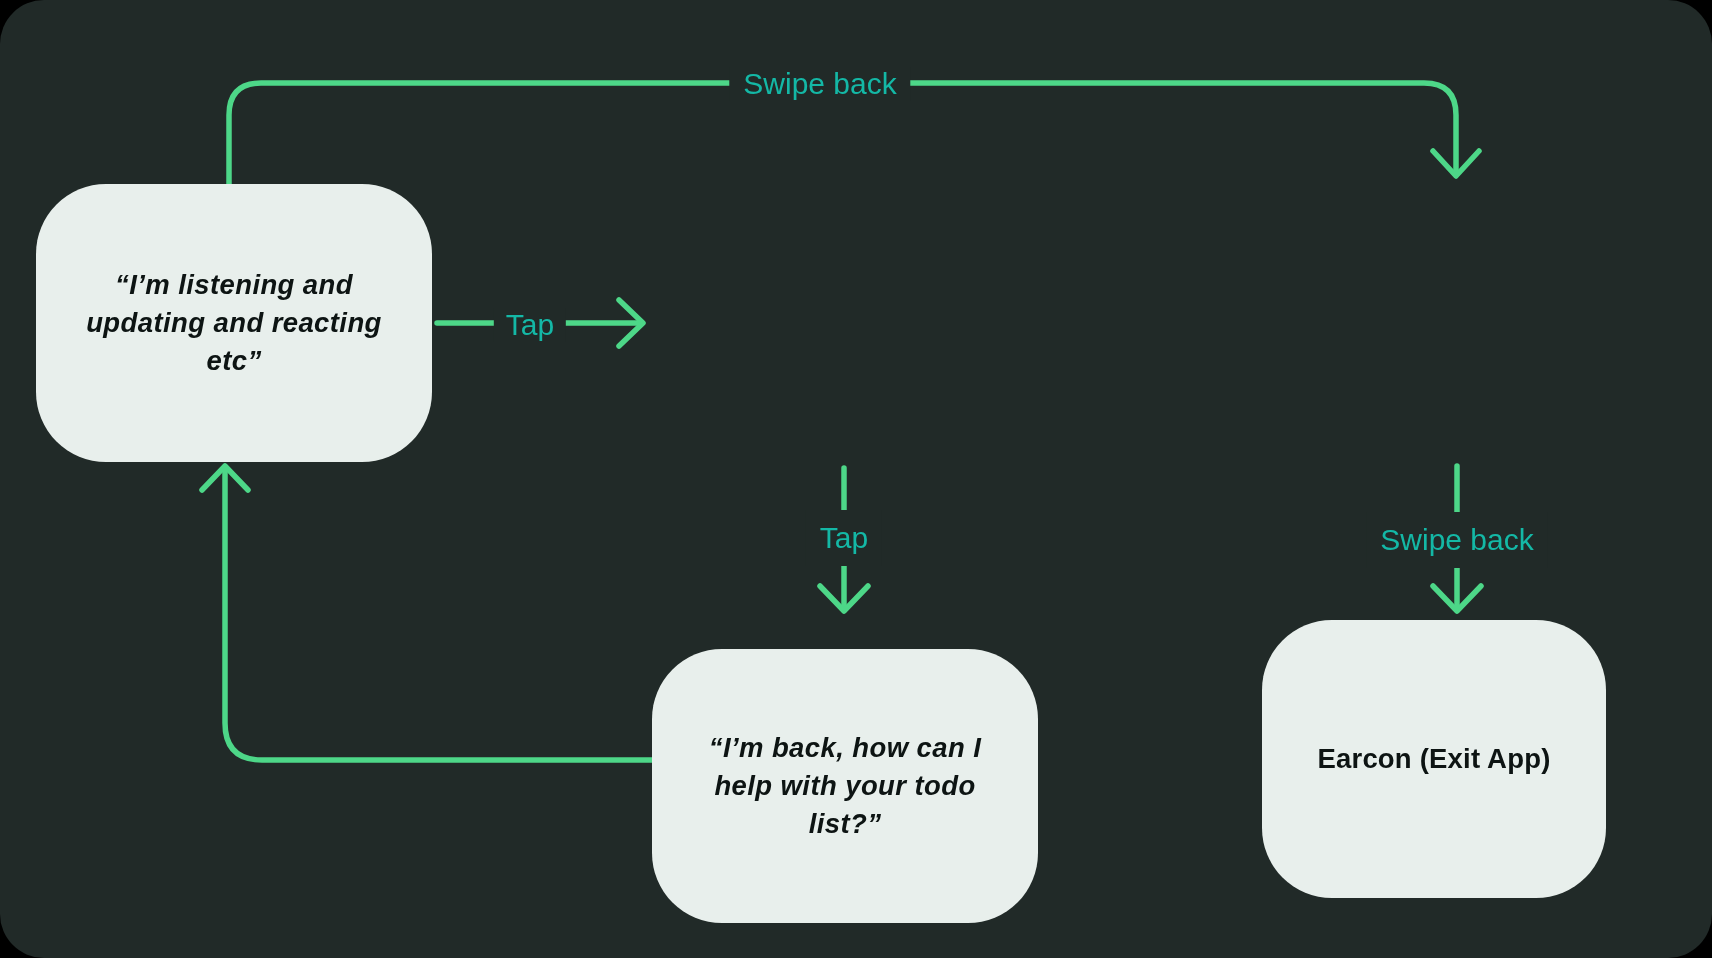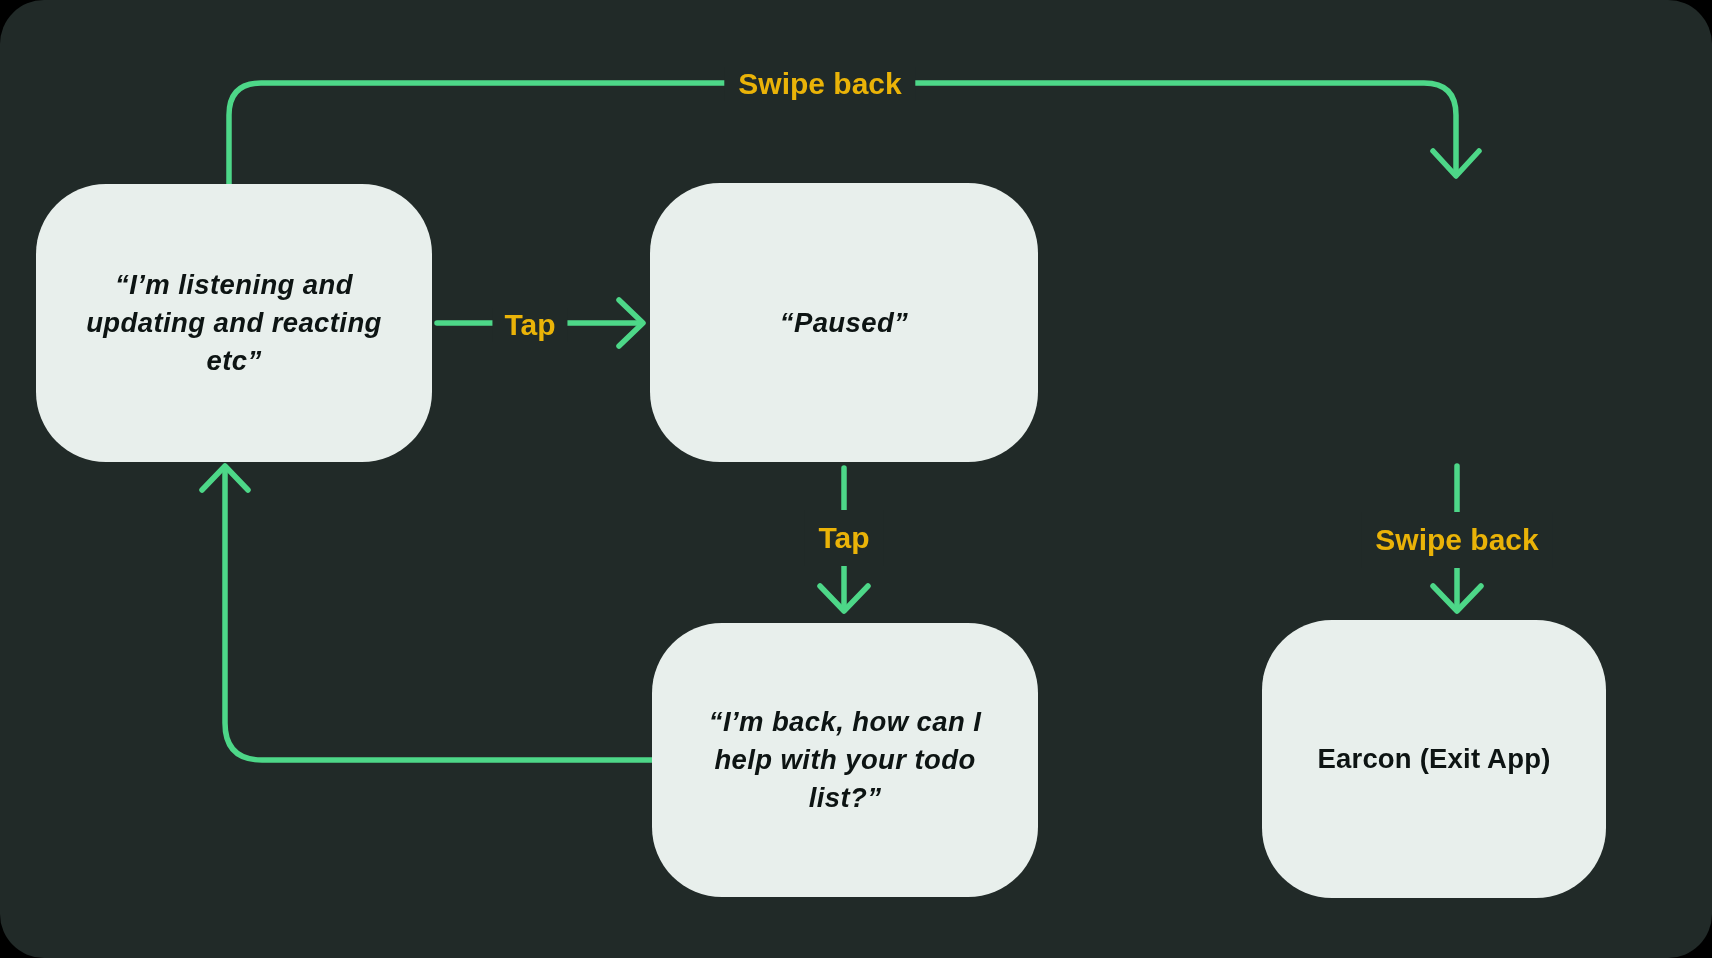--- a/index.html
+++ b/index.html
@@ -43,29 +43,29 @@
     font-style: italic;
     font-size: 27.5px;
     line-height: 38px;
     letter-spacing: 0.4px;
     color: #0d1413;
     white-space: pre-line;
   }
   .n1 { left: 36px;   top: 184px; width: 396px; height: 278px; }
   .n2 { left: 650px;  top: 183px; width: 388px; height: 279px; }
   .n3 { left: 1263px; top: 183px; width: 390px; height: 277px; }
-  .n4 { left: 652px;  top: 623px; width: 386px; height: 274px; }
+  .n4 { left: 652px;  top: 649px; width: 386px; height: 274px; }
   .n5 { left: 1262px; top: 620px; width: 344px; height: 278px; }
   .n5 .node-text { font-style: normal; letter-spacing: 0.2px; }
   .edge-label {
     position: absolute;
     transform: translate(-50%, -50%);
     background: #212a28;
-    color: #eab308;
-    font-weight: 700;
+    color: #14b8a6;
+    font-weight: 400;
     font-size: 30px;
     line-height: 34px;
     white-space: nowrap;
     z-index: 3;
   }
   .lbl-swipe-top   { left: 820px;  top: 84px;  padding: 0 14px; }
   .lbl-tap-h       { left: 530px;  top: 325px; padding: 0 12px; }
   .lbl-tap-v       { left: 844px;  top: 538px; padding: 11px 14px; }
   .lbl-swipe-right { left: 1457px; top: 540px; padding: 11px 14px; }
 </style>
@@ -91,23 +91,20 @@
     <path d="M 1457 466 L 1457 609"></path>
     <path d="M 1433 586 L 1457 611 L 1481 586"></path>
   </svg>
 
   <div class="node n1">
     <span class="node-text">“I’m listening and
 updating and reacting
 etc”</span>
   </div>
 
-  <div class="node n2">
-    <span class="node-text">“Paused”</span>
-  </div>
 
 
   <div class="node n4">
     <span class="node-text">“I’m back, how can I
 help with your todo
 list?”</span>
   </div>
 
   <div class="node n5">
     <span class="node-text">Earcon (Exit App)</span>

